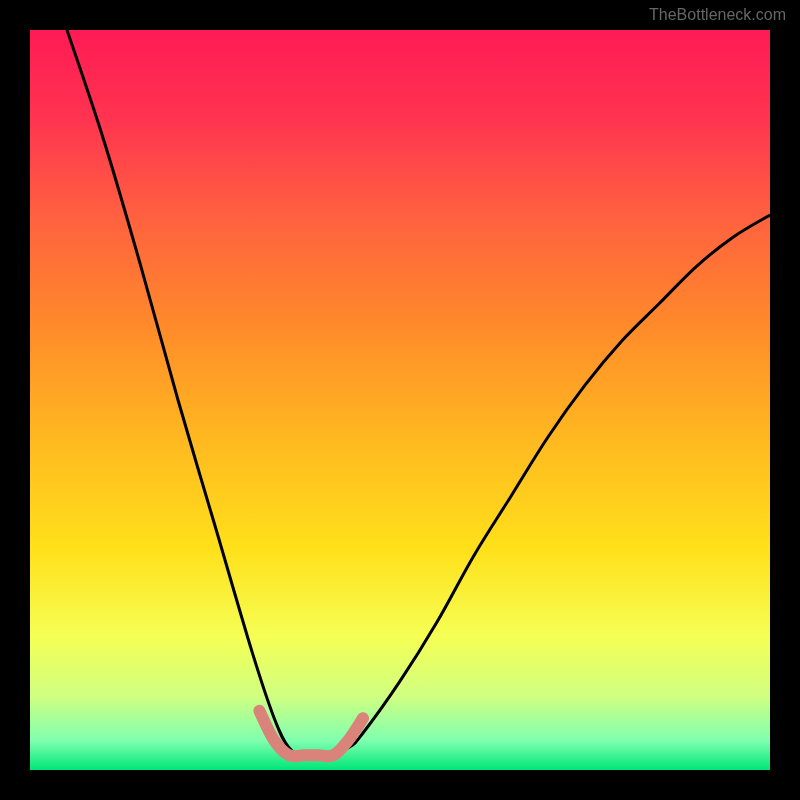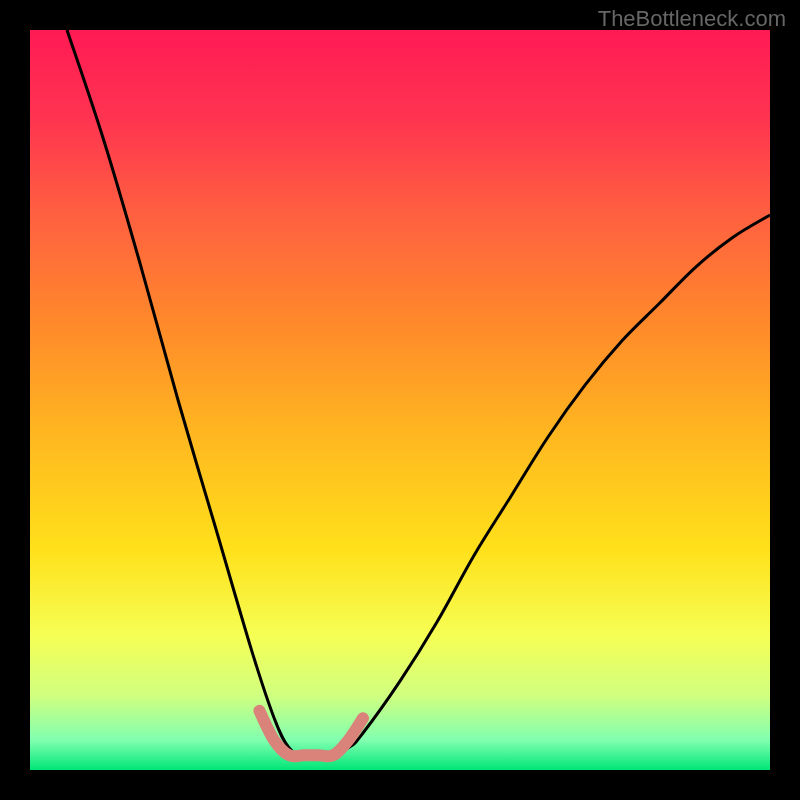--- a/index.html
+++ b/index.html
@@ -10,21 +10,21 @@
     background: #000;
     position: relative;
     font-family: Arial, sans-serif;
     overflow: hidden;
   }
   .watermark {
     position: absolute;
     top: 6px;
     right: 14px;
     color: #666;
-    font-size: 22px;
+    font-size: 16px;
     font-weight: 500;
     z-index: 10;
   }
   .chart-area {
     position: absolute;
     left: 30px;
     top: 30px;
     width: 740px;
     height: 740px;
   }

